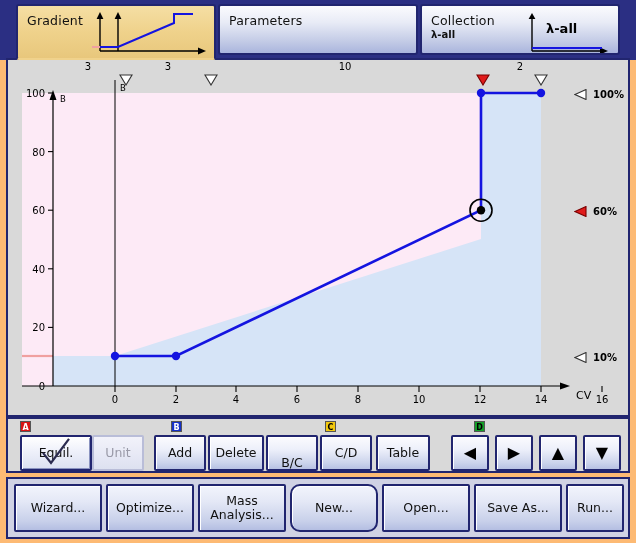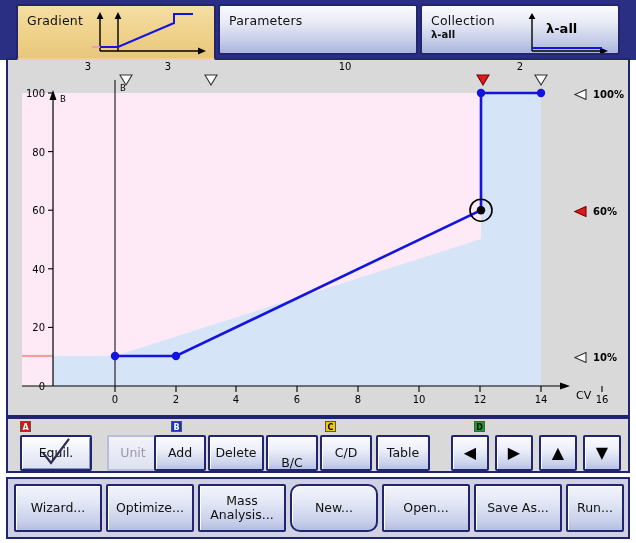--- a/index.html
+++ b/index.html
@@ -7,21 +7,21 @@
     background: #2b2f6b;
   }
   body {
     width: 636px; height: 543px;
     font-family: "DejaVu Sans", "Liberation Sans", sans-serif;
     overflow: hidden;
   }
   .app {
     position: relative;
     width: 636px; height: 543px;
-    background: #ffffff;
+    background: #fdba74;
     box-sizing: border-box;
   }
 
   
   .tabbar {
     position: absolute;
     left: 0; top: 0;
     width: 636px; height: 60px;
     background: #2b2f83;
   }
@@ -345,21 +345,21 @@
 
     <div class="btn btn-checked" style="left:12px; top:16px; width:72px; height:36px;">
       <span>Equil.</span>
       <span class="checkmark">
         <svg width="34" height="30" viewBox="0 0 34 30">
           <polyline points="4,16 12,26 30,2" fill="none" stroke="#2b2b50" stroke-width="2.2"></polyline>
         </svg>
       </span>
     </div>
 
-    <div class="btn btn-disabled" style="left:99px; top:16px; width:52px; height:36px;">
+    <div class="btn btn-disabled" style="left:84px; top:16px; width:52px; height:36px;">
       <span>Unit</span>
     </div>
 
     <div class="btn" style="left:146px; top:16px; width:52px; height:36px;">
       <span>Add</span>
     </div>
 
     <div class="btn" style="left:200px; top:16px; width:56px; height:36px;">
       <span>Delete</span>
     </div>

